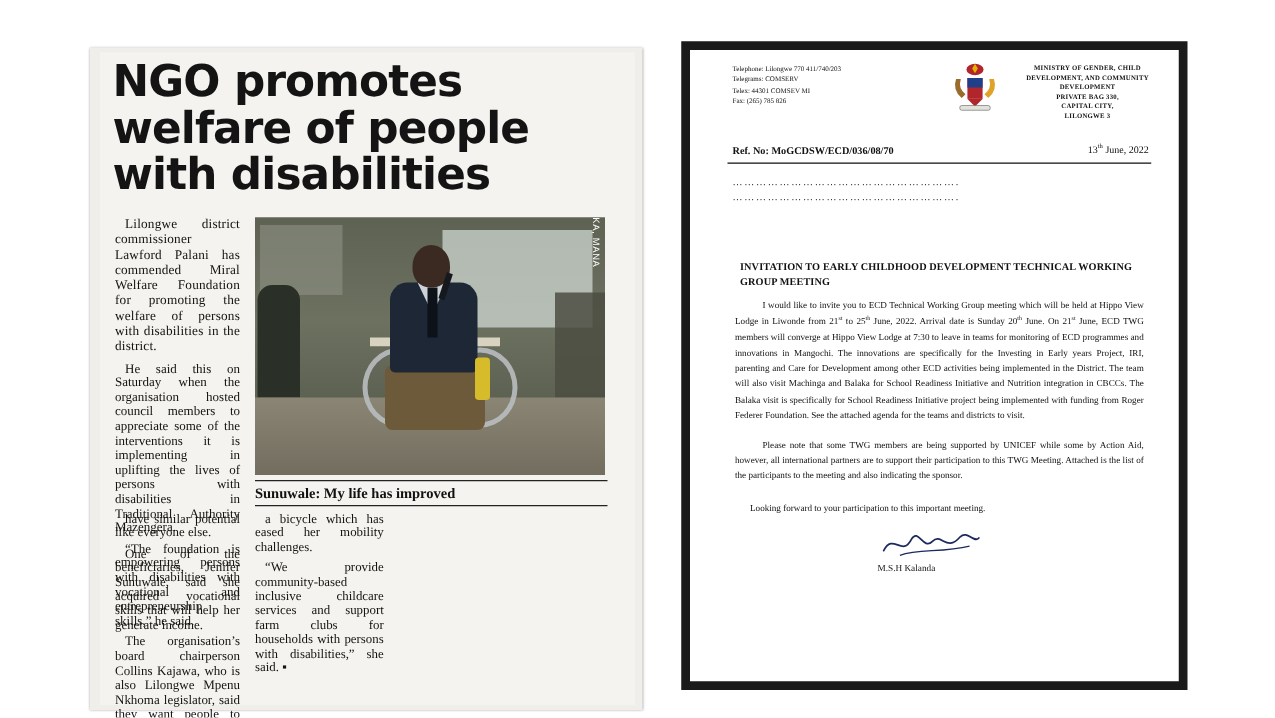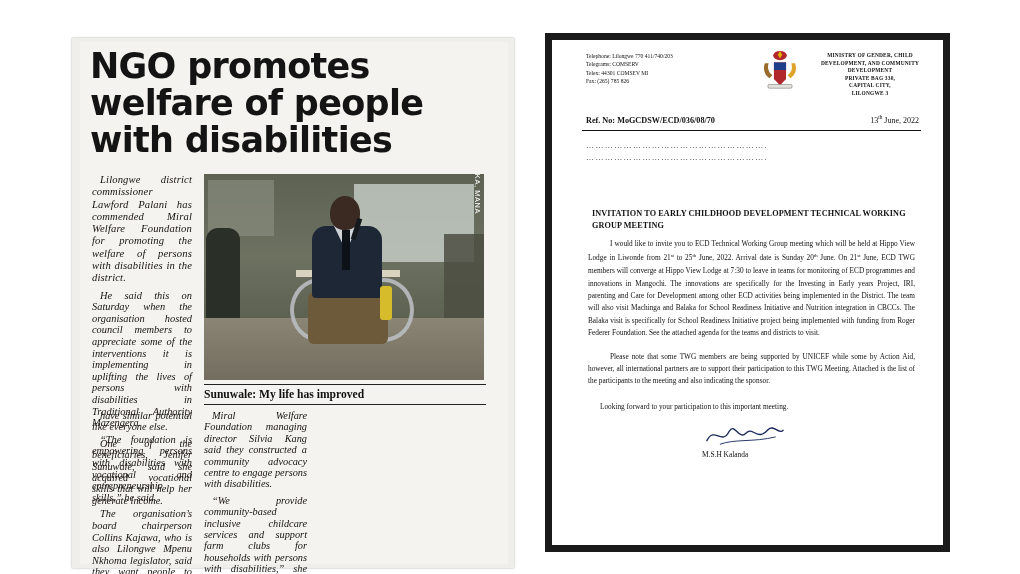--- a/index.html
+++ b/index.html
@@ -48,21 +48,21 @@
 
   
   .col{
     position:absolute;
     font-family:"Liberation Serif", serif;
     color:#16130f;
     text-align:justify;
     font-size:10.4px;
     line-height:11.6px;
   }
-  .col p{margin:0 0 5px 0;text-indent:8px;font-style:italic;}
+  .col p{margin:0 0 5px 0;text-indent:8px;}
 
   .col1{left:12px;top:132px;width:100px;}
   .col1 .lead{font-size:10.6px;line-height:12.3px;letter-spacing:.15px;}
 
   .col-lower{top:368px;font-size:10.3px;line-height:11.4px;}
   .colA{left:12px;width:100px;}
   .colB{left:124px;width:103px;}
 
   
   .photo{
@@ -236,21 +236,21 @@
       </div>
 
       <div class="caption">Sunuwale: My life has improved</div>
 
       <div class="col col-lower colA">
         <p>have similar potential like everyone else.</p>
         <p>One of the beneficiaries, Jenifer Sunuwale, said she acquired vocational skills that will help her generate income.</p>
 
       </div>
       <div class="col col-lower colB">
-        <p>Miral Welfare Foundation managing director Silvia Kang said they constructed a community advocacy centre to engage persons with disabilities.</p>
+        <p>a bicycle which has eased her mobility challenges.</p>
         <p>“We provide community-based inclusive childcare services and support farm clubs for households with persons with disabilities,” she said. ▪</p>
       </div>
 
     </div>
   </div>
 
   <div class="letterframe">
     <div class="letter">
 
       <div class="lt-head">

